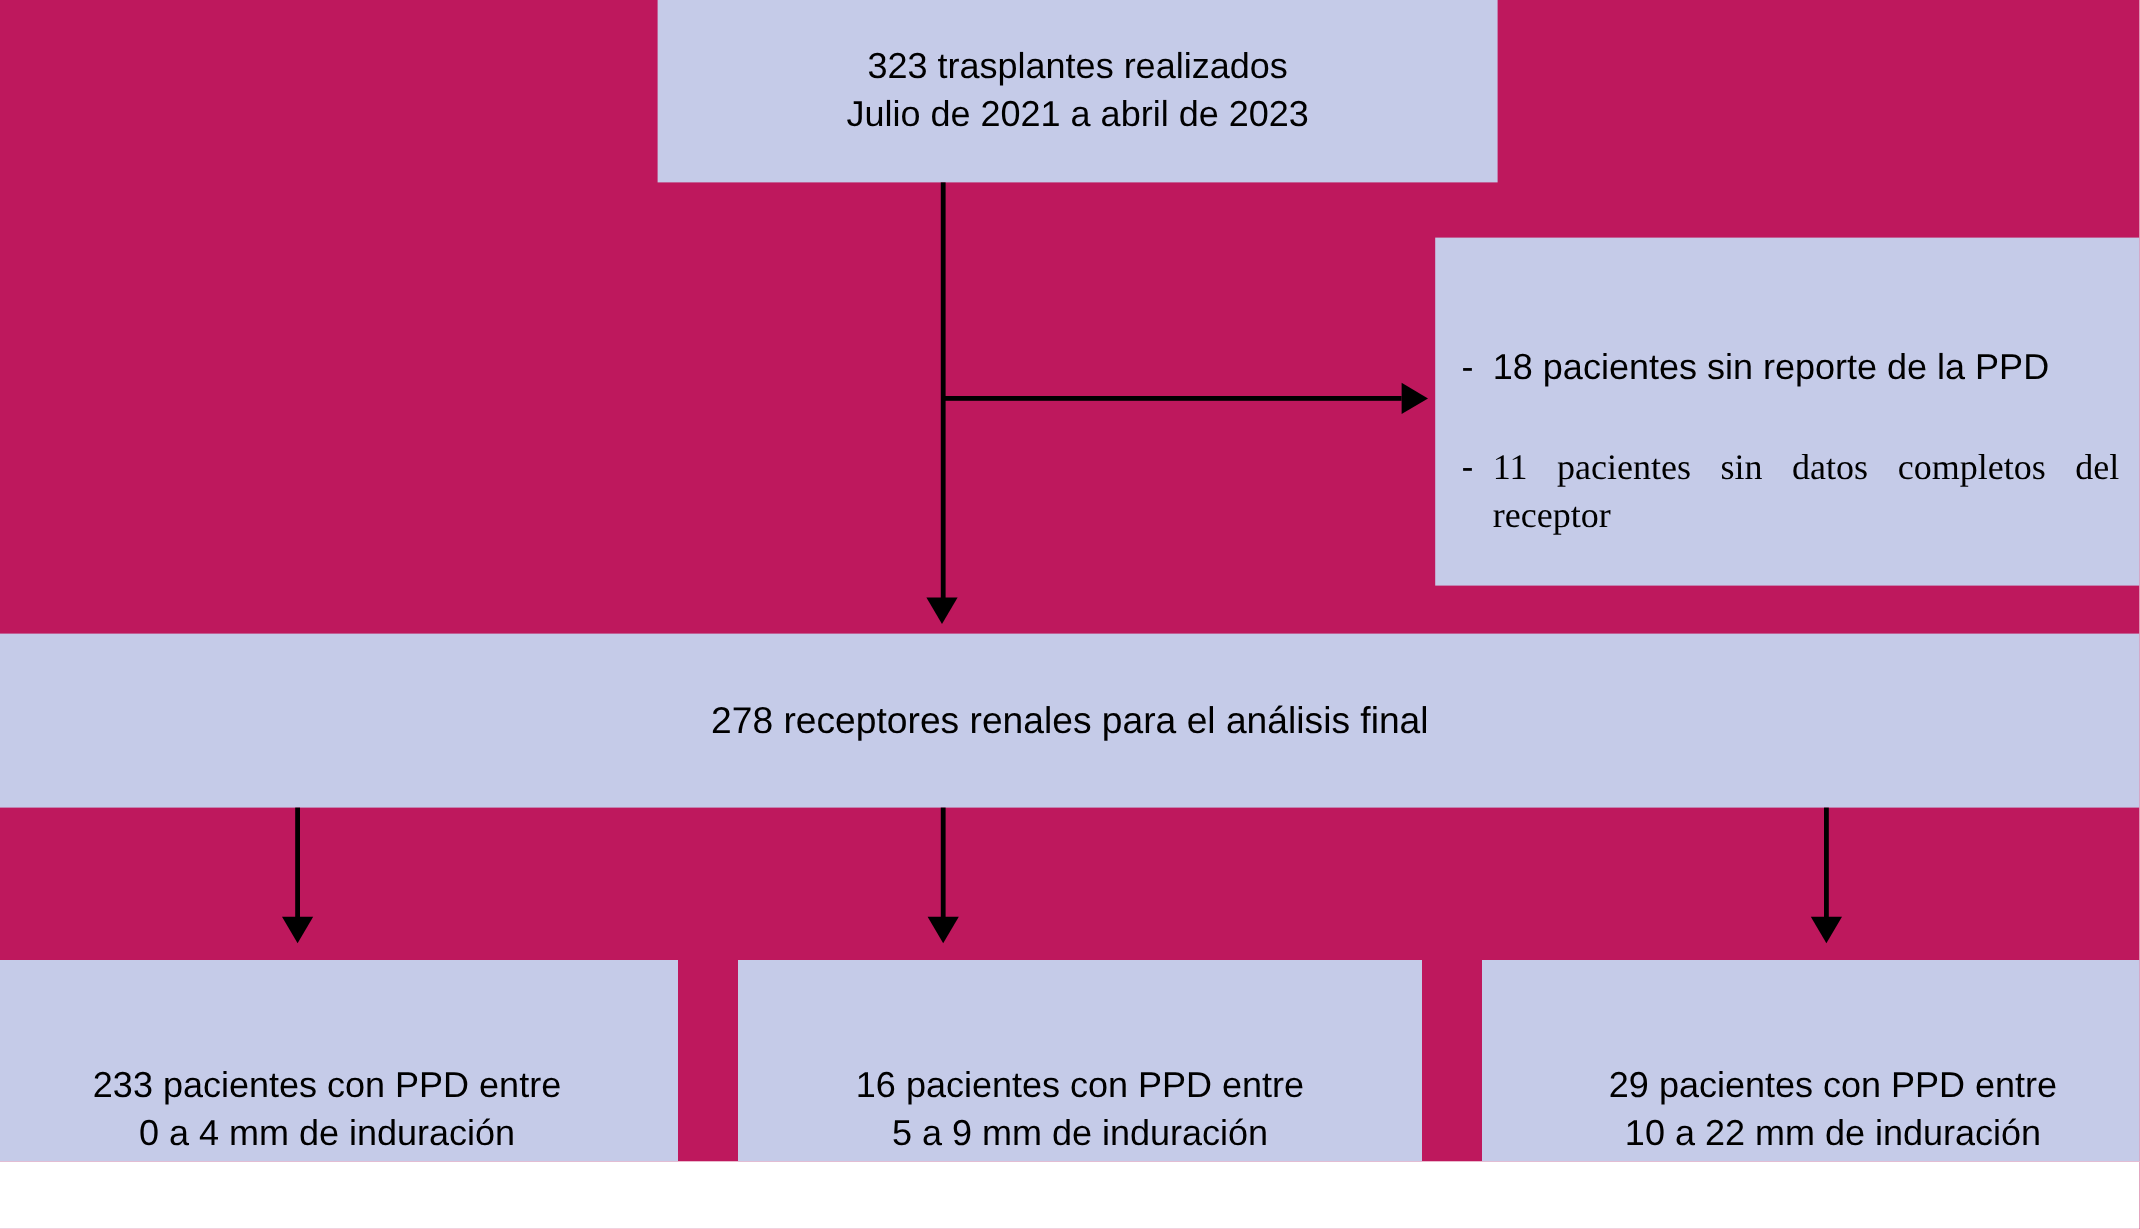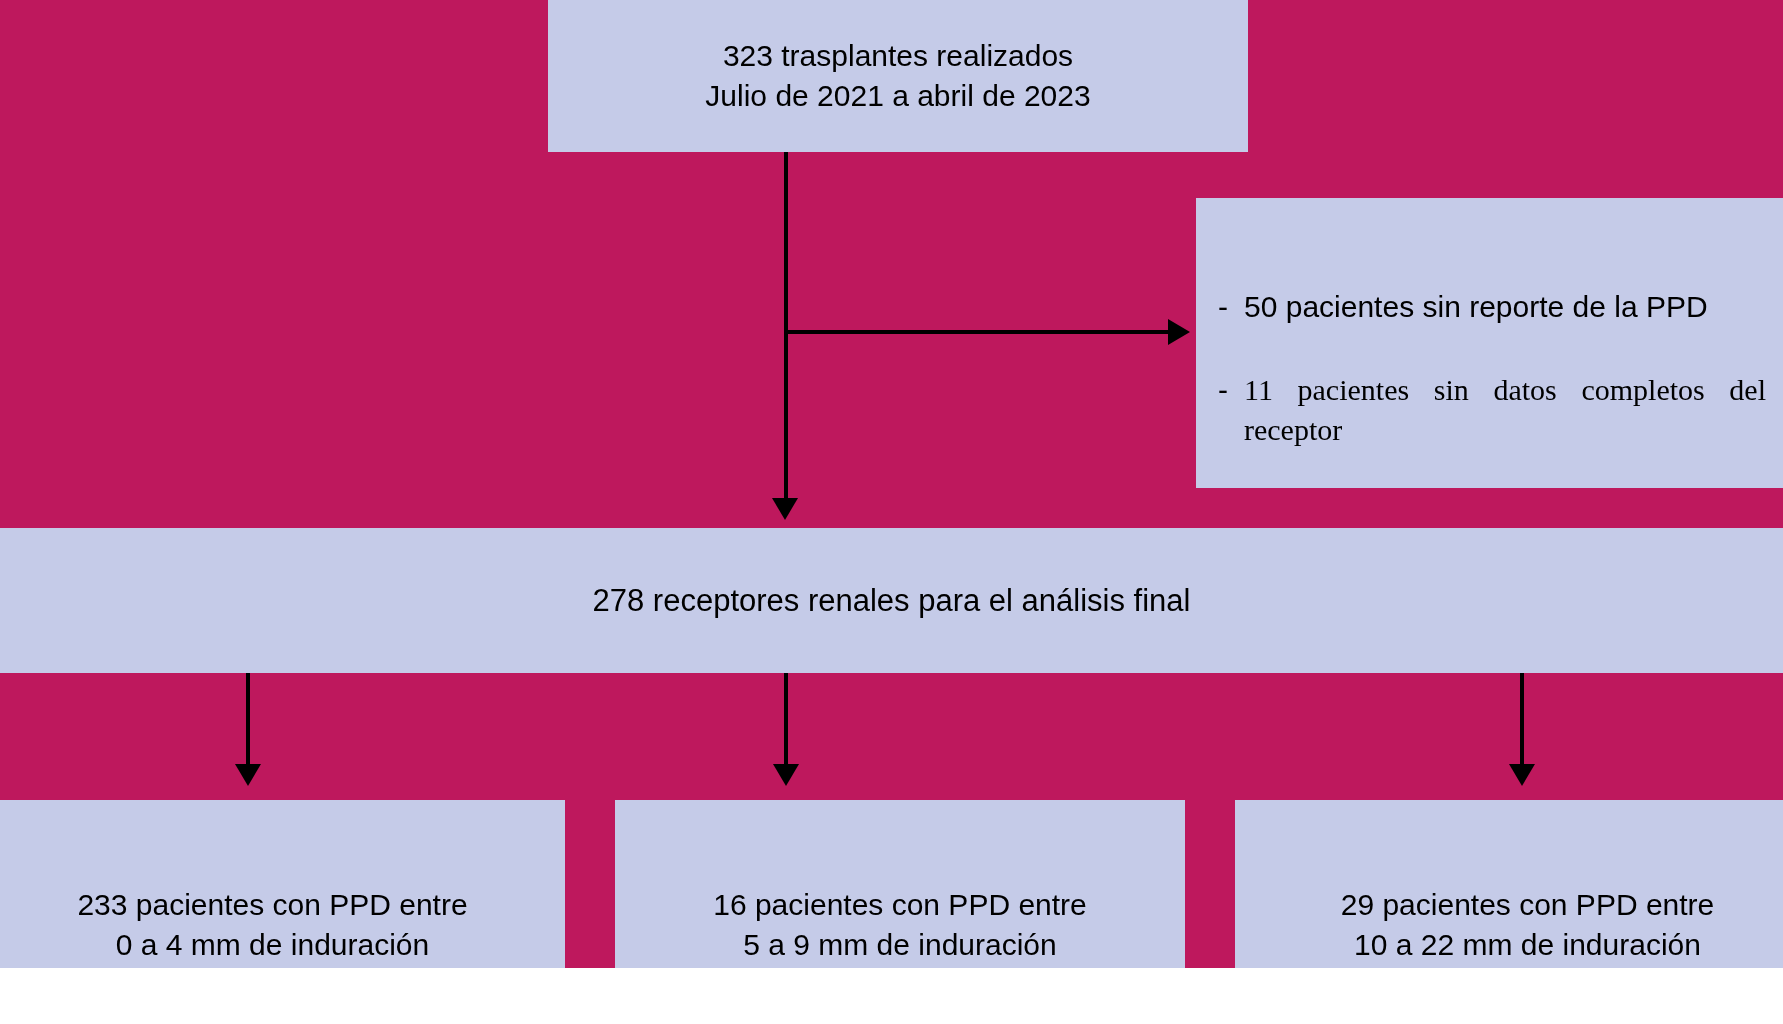--- a/index.html
+++ b/index.html
@@ -124,21 +124,21 @@
 
   <div class="vline" style="left:784px; top:152px; height:350px;"></div>
   <div class="arrow-down" style="left:772px; top:498px;"></div>
 
   <div class="hline" style="left:786px; top:330px; width:382px;"></div>
   <div class="arrow-right" style="left:1168px; top:319px;"></div>
 
   <div class="box" id="box-excluded">
     <div class="excl-line">
       <span class="excl-dash">-</span>
-      <span class="excl-text">50 pacientes sin reporte de la PPD</span>
+      <span class="excl-text">18 pacientes sin reporte de la PPD</span>
     </div>
     <div class="excl-line">
       <span class="excl-dash">-</span>
       <span class="excl-text justified">11 pacientes sin datos completos del receptor</span>
     </div>
   </div>
 
   <div class="box" id="box-final">278 receptores renales para el análisis final</div>
 
   <div class="vline" style="left:246px; top:673px; height:95px;"></div>

